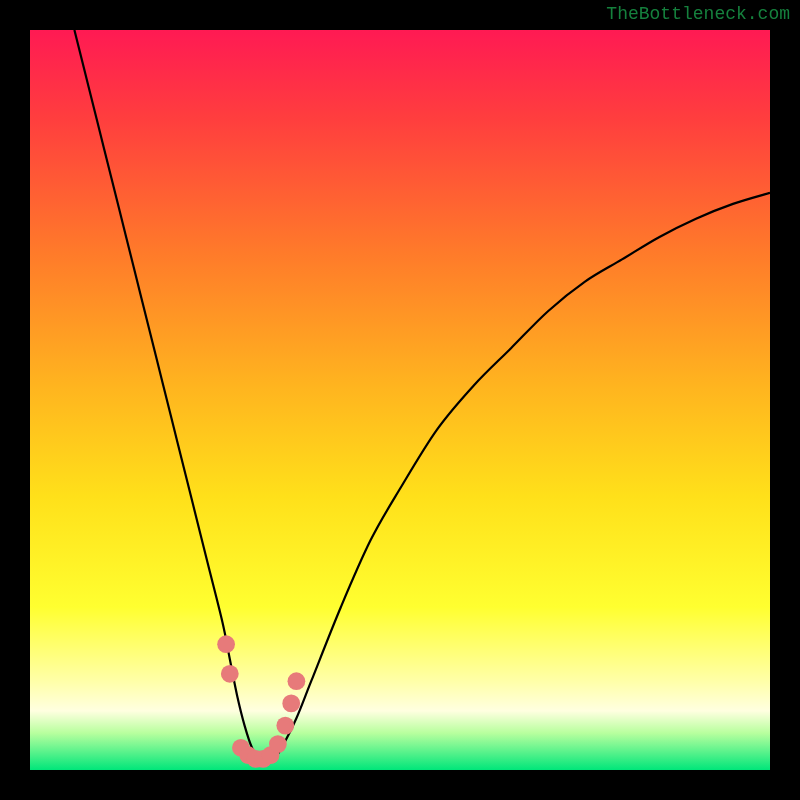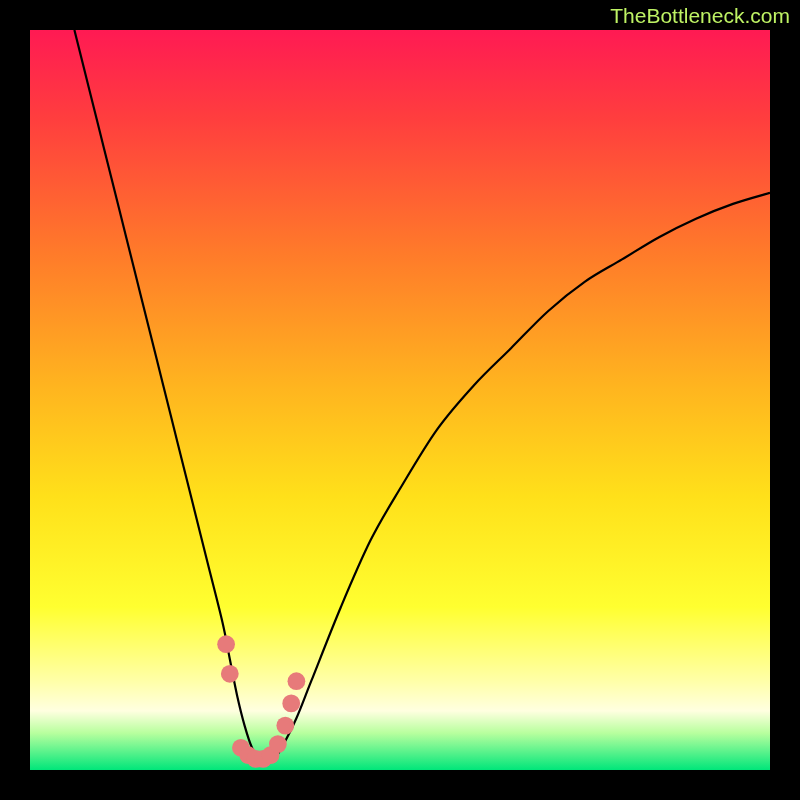--- a/index.html
+++ b/index.html
@@ -26,23 +26,23 @@
   .curve-svg {
     position: absolute;
     top: 0; left: 0;
     width: 100%;
     height: 100%;
   }
   .watermark {
     position: absolute;
     top: 4px;
     right: 10px;
-    font-family: Liberation Sans, sans-serif;
-    font-size: 21px;
-    color: #bef264;
+    font-family: Liberation Mono, monospace;
+    font-size: 18px;
+    color: #15803d;
     letter-spacing: 0px;
   }
 </style>
 </head>
 <body>
 <div class="frame">
 
   <div class="watermark">TheBottleneck.com</div>
 
   <div class="plot-area">

